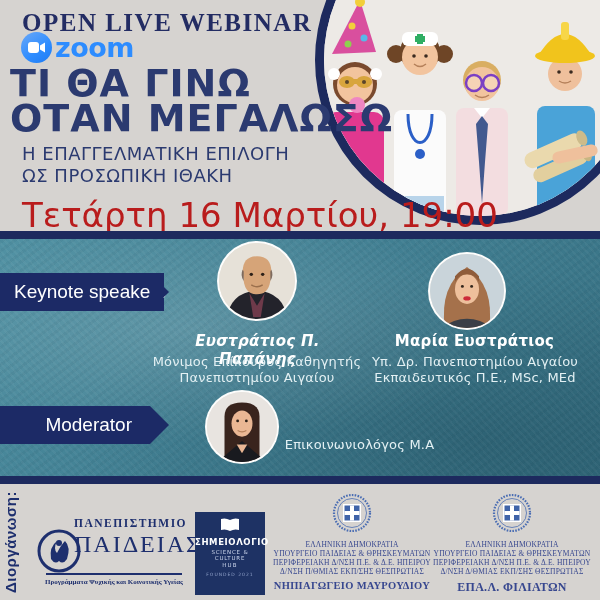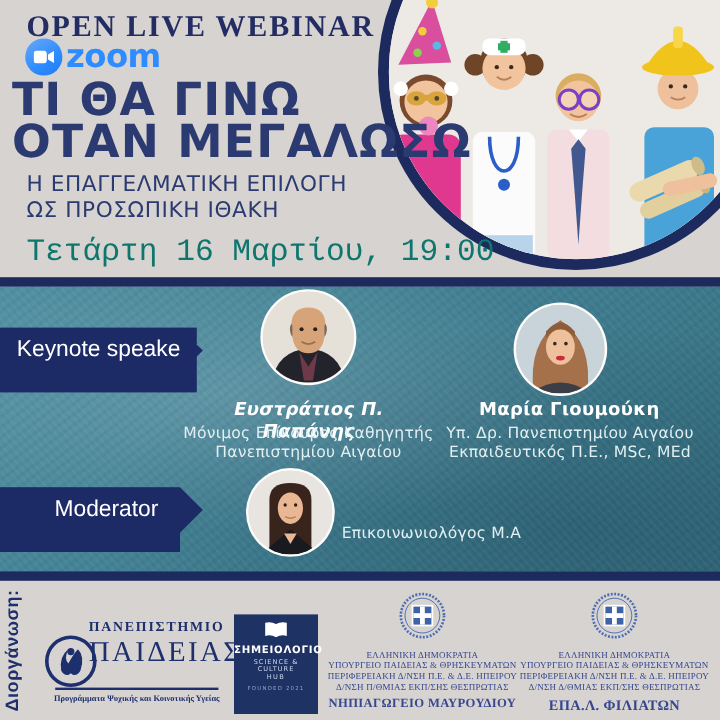--- a/index.html
+++ b/index.html
@@ -26,36 +26,36 @@
     display:flex;align-items:center;justify-content:center;}
   .zoom-word{font-size:27px;font-weight:bold;color:#2d8cff;letter-spacing:-0.5px;
     margin-left:3px;line-height:31px;}
   .title{position:absolute;left:10px;margin:0;font-size:38px;font-weight:700;
     color:#2b3a70;letter-spacing:1px;line-height:34px;}
   .title.l1{top:66px;}
   .title.l2{top:101px;}
   .subtitle{position:absolute;left:22px;font-size:18px;color:#2b3a70;letter-spacing:0.5px;}
   .subtitle.s1{top:143px;}
   .subtitle.s2{top:165px;}
-  .datetime{position:absolute;left:22px;top:195px;font-size:26px;color:#0f766e;font-family:Liberation Mono, monospace;}
+  .datetime{position:absolute;left:22px;top:195px;font-size:34px;color:#b91c1c;}
   
   .bar{position:absolute;left:0;width:600px;height:8px;background:#1d2a5e;}
   .bar-top{top:231px;}
   .bar-bottom{top:476px;}
   .teal{
     position:absolute;left:0;top:239px;width:600px;height:237px;
     background:
       repeating-linear-gradient(48deg,rgba(255,255,255,0.035) 0 2px,rgba(0,0,0,0) 2px 5px),
       repeating-linear-gradient(-37deg,rgba(10,40,55,0.05) 0 3px,rgba(0,0,0,0) 3px 7px),
       radial-gradient(ellipse at 32% 38%,rgba(255,255,255,0.14),rgba(255,255,255,0) 55%),
       radial-gradient(ellipse at 80% 85%,rgba(5,35,50,0.22),rgba(0,0,0,0) 60%),
       linear-gradient(135deg,#4f90a2,#417f92 48%,#356e80);
   }
   
-  .banner{position:absolute;left:0;height:54px;width:150px;background:#1c2a66;
+  .banner{position:absolute;left:0;height:38px;width:150px;background:#1c2a66;
     color:#fff;font-family:"Liberation Sans",sans-serif;font-size:19px;
     line-height:38px;white-space:nowrap;}
   .banner:after{content:"";position:absolute;left:150px;top:0;width:0;height:0;
     border-top:19px solid transparent;border-bottom:19px solid transparent;
     border-left:19px solid #1c2a66;}
   .banner.keynote{top:273px;padding-left:14px;}
   .banner.moderator{top:406px;text-align:right;padding-right:18px;box-sizing:border-box;width:150px;}
   
   .avatar{position:absolute;border-radius:50%;overflow:hidden;
     border:2px solid rgba(255,255,255,0.9);box-sizing:border-box;background:#e9e5de;}
@@ -240,21 +240,21 @@
       <circle cx="35" cy="33" r="1.6" fill="#2c2018"></circle>
       <circle cx="45" cy="33" r="1.6" fill="#2c2018"></circle>
       <path d="M35,44 Q40,47 45,44" stroke="#b5805a" stroke-width="1.4" fill="none"></path>
       <path d="M28,28 Q34,20 40,20 Q46,20 52,28 L52,20 Q46,14 40,14 Q34,14 28,20 Z" fill="#39241d"></path>
     </svg>
   </div>
 
   <div class="ptext pname s1-name">Ευστράτιος Π. Παπάνης</div>
   <div class="ptext prole s1-r2">Πανεπιστημίου Αιγαίου</div>
   <div class="ptext prole s1-r1">Μόνιμος Επίκουρος Καθηγητής</div>
-  <div class="ptext pname s2-name">Μαρία Γιουμούκη</div>
+  <div class="ptext pname s2-name">Μαρία Ευστράτιος</div>
   <div class="ptext prole s2-r1">Υπ. Δρ. Πανεπιστημίου Αιγαίου</div>
   <div class="ptext prole s2-r2">Εκπαιδευτικός Π.Ε., MSc, MEd</div>
 
   <div class="banner moderator">Moderator</div>
   <div class="ptext prole mod-role">Επικοινωνιολόγος Μ.Α</div>
 
   <div class="organizer">Διοργάνωση:</div>
 
   <svg class="aegean-seal" width="44" height="48" viewBox="0 0 44 48">
     <circle cx="22" cy="24" r="20" fill="none" stroke="#1e2f6e" stroke-width="3"></circle>

